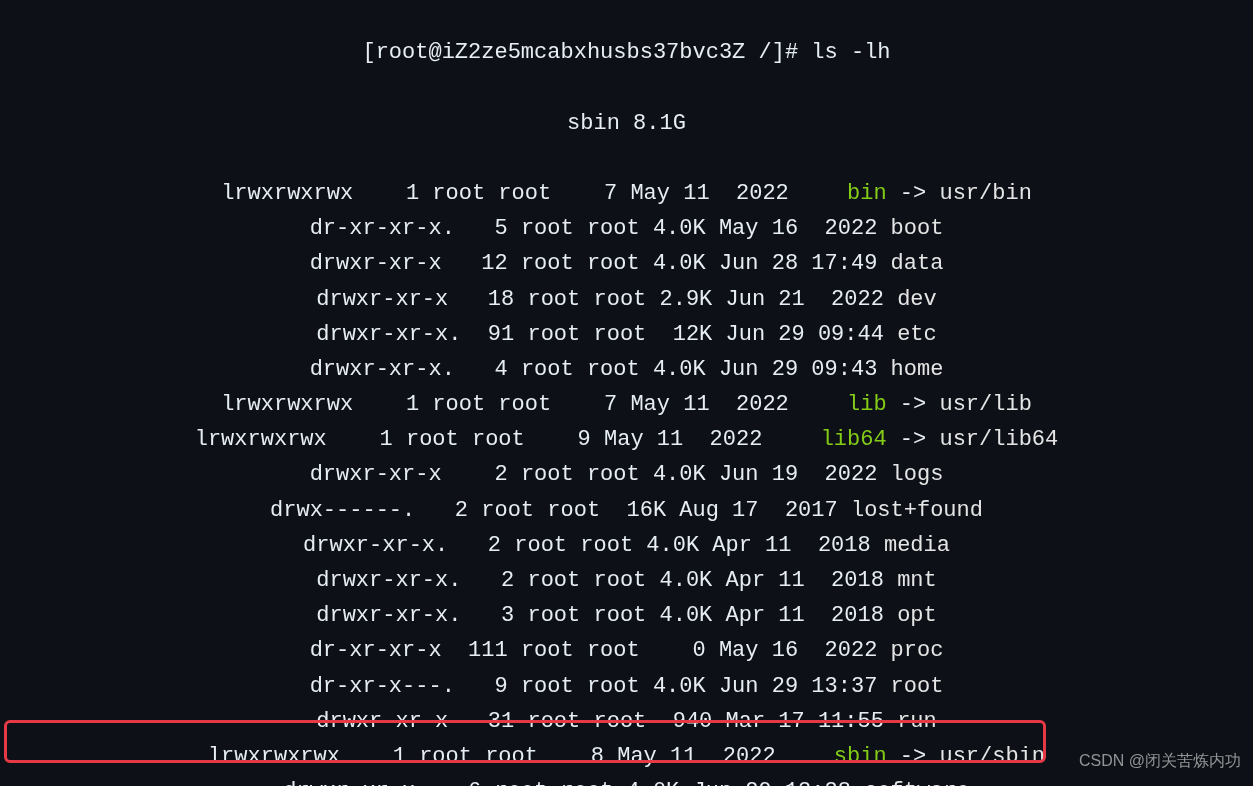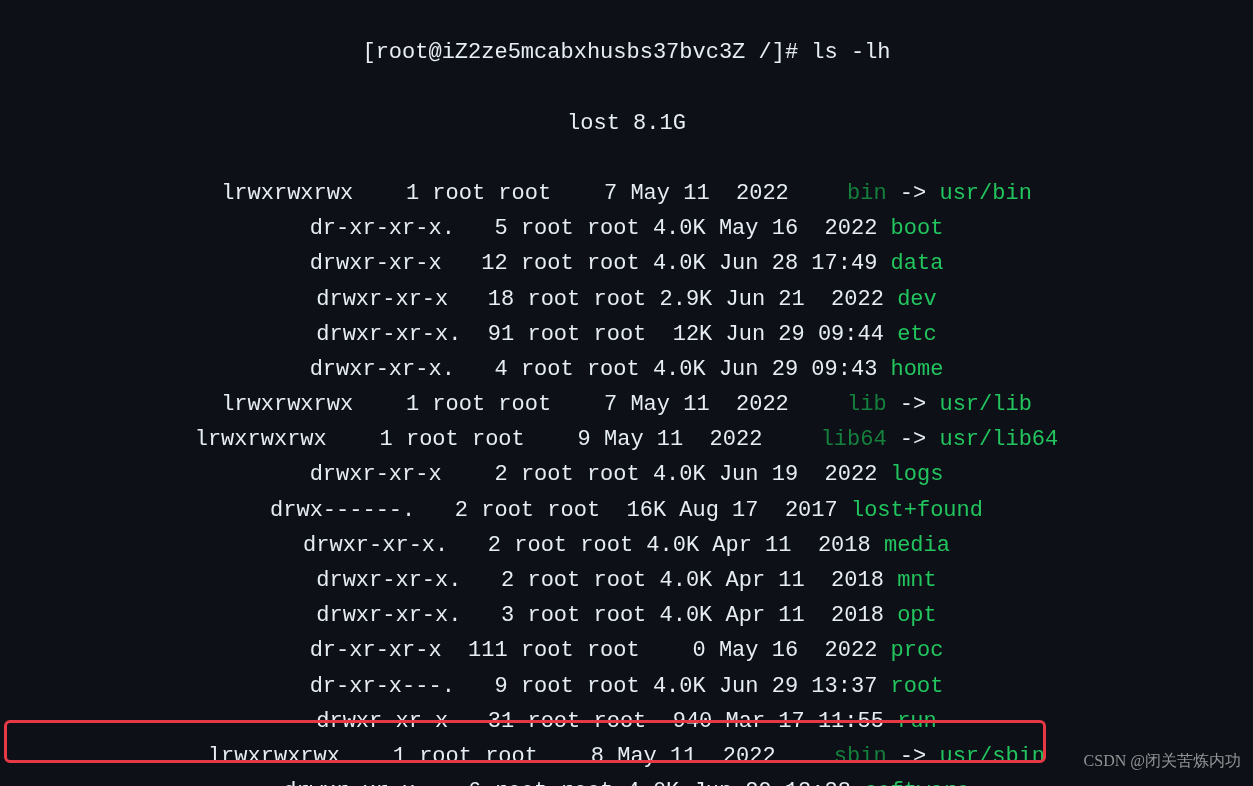--- a/index.html
+++ b/index.html
@@ -14,45 +14,45 @@
       height: 786px;
       overflow: hidden;
       position: relative;
     }
     .terminal {
       padding: 0 8px;
       white-space: pre;
     }
     .line { display: block; text-align: center; }
     .white { color: #e6edf3; }
-    .cyan { color: #15803d; margin-left: 45px; }
-    .blue { color: #22c55e; margin-top: 25px; }
+    .cyan { color: #84cc16; margin-left: 45px; }
+    .blue { color: #e5e5e5; margin-top: 25px; }
     .hl-box {
       position: absolute;
       border: 3px solid #e63946;
       border-radius: 6px;
       left: 4px;
       top: 720px;
       width: 1036px;
       height: 37px;
       pointer-events: none;
     }
     .watermark {
       position: absolute;
       right: 12px;
       bottom: 12px;
       color: #aaa;
-      font-family: Liberation Serif, serif;
+      font-family: Liberation Sans, sans-serif;
       font-size: 16px;
       opacity: 0.85;
     }
   </style>
 </head>
 <body>
 
 <div class="terminal">
 <span class="line"><span class="white">[<span>root</span>@<span>iZ2ze5mcabxhusbs37bvc3Z</span> <span>/</span>]<span>#</span> <span>ls -lh</span></span></span>
-<span class="line white">lost 8.1G</span>
+<span class="line white">sbin 8.1G</span>
 <div id="listing"><span class="line"><span class="white">lrwxrwxrwx    1 root root    7 May 11  2022 </span><span class="cyan">bin</span><span class="white"> -&gt; </span><span class="blue">usr/bin</span></span><span class="line"><span class="white">dr-xr-xr-x.   5 root root 4.0K May 16  2022 </span><span class="blue">boot</span></span><span class="line"><span class="white">drwxr-xr-x   12 root root 4.0K Jun 28 17:49 </span><span class="blue">data</span></span><span class="line"><span class="white">drwxr-xr-x   18 root root 2.9K Jun 21  2022 </span><span class="blue">dev</span></span><span class="line"><span class="white">drwxr-xr-x.  91 root root  12K Jun 29 09:44 </span><span class="blue">etc</span></span><span class="line"><span class="white">drwxr-xr-x.   4 root root 4.0K Jun 29 09:43 </span><span class="blue">home</span></span><span class="line"><span class="white">lrwxrwxrwx    1 root root    7 May 11  2022 </span><span class="cyan">lib</span><span class="white"> -&gt; </span><span class="blue">usr/lib</span></span><span class="line"><span class="white">lrwxrwxrwx    1 root root    9 May 11  2022 </span><span class="cyan">lib64</span><span class="white"> -&gt; </span><span class="blue">usr/lib64</span></span><span class="line"><span class="white">drwxr-xr-x    2 root root 4.0K Jun 19  2022 </span><span class="blue">logs</span></span><span class="line"><span class="white">drwx------.   2 root root  16K Aug 17  2017 </span><span class="blue">lost+found</span></span><span class="line"><span class="white">drwxr-xr-x.   2 root root 4.0K Apr 11  2018 </span><span class="blue">media</span></span><span class="line"><span class="white">drwxr-xr-x.   2 root root 4.0K Apr 11  2018 </span><span class="blue">mnt</span></span><span class="line"><span class="white">drwxr-xr-x.   3 root root 4.0K Apr 11  2018 </span><span class="blue">opt</span></span><span class="line"><span class="white">dr-xr-xr-x  111 root root    0 May 16  2022 </span><span class="blue">proc</span></span><span class="line"><span class="white">dr-xr-x---.   9 root root 4.0K Jun 29 13:37 </span><span class="blue">root</span></span><span class="line"><span class="white">drwxr-xr-x   31 root root  940 Mar 17 11:55 </span><span class="blue">run</span></span><span class="line"><span class="white">lrwxrwxrwx    1 root root    8 May 11  2022 </span><span class="cyan">sbin</span><span class="white"> -&gt; </span><span class="blue">usr/sbin</span></span><span class="line"><span class="white">drwxr-xr-x    6 root root 4.0K Jun 29 13:38 </span><span class="blue">software</span></span></div>
 </div>
 
 <div class="hl-box"></div>
 <div class="watermark">CSDN @闭关苦炼内功</div>
 
 </body></html>

